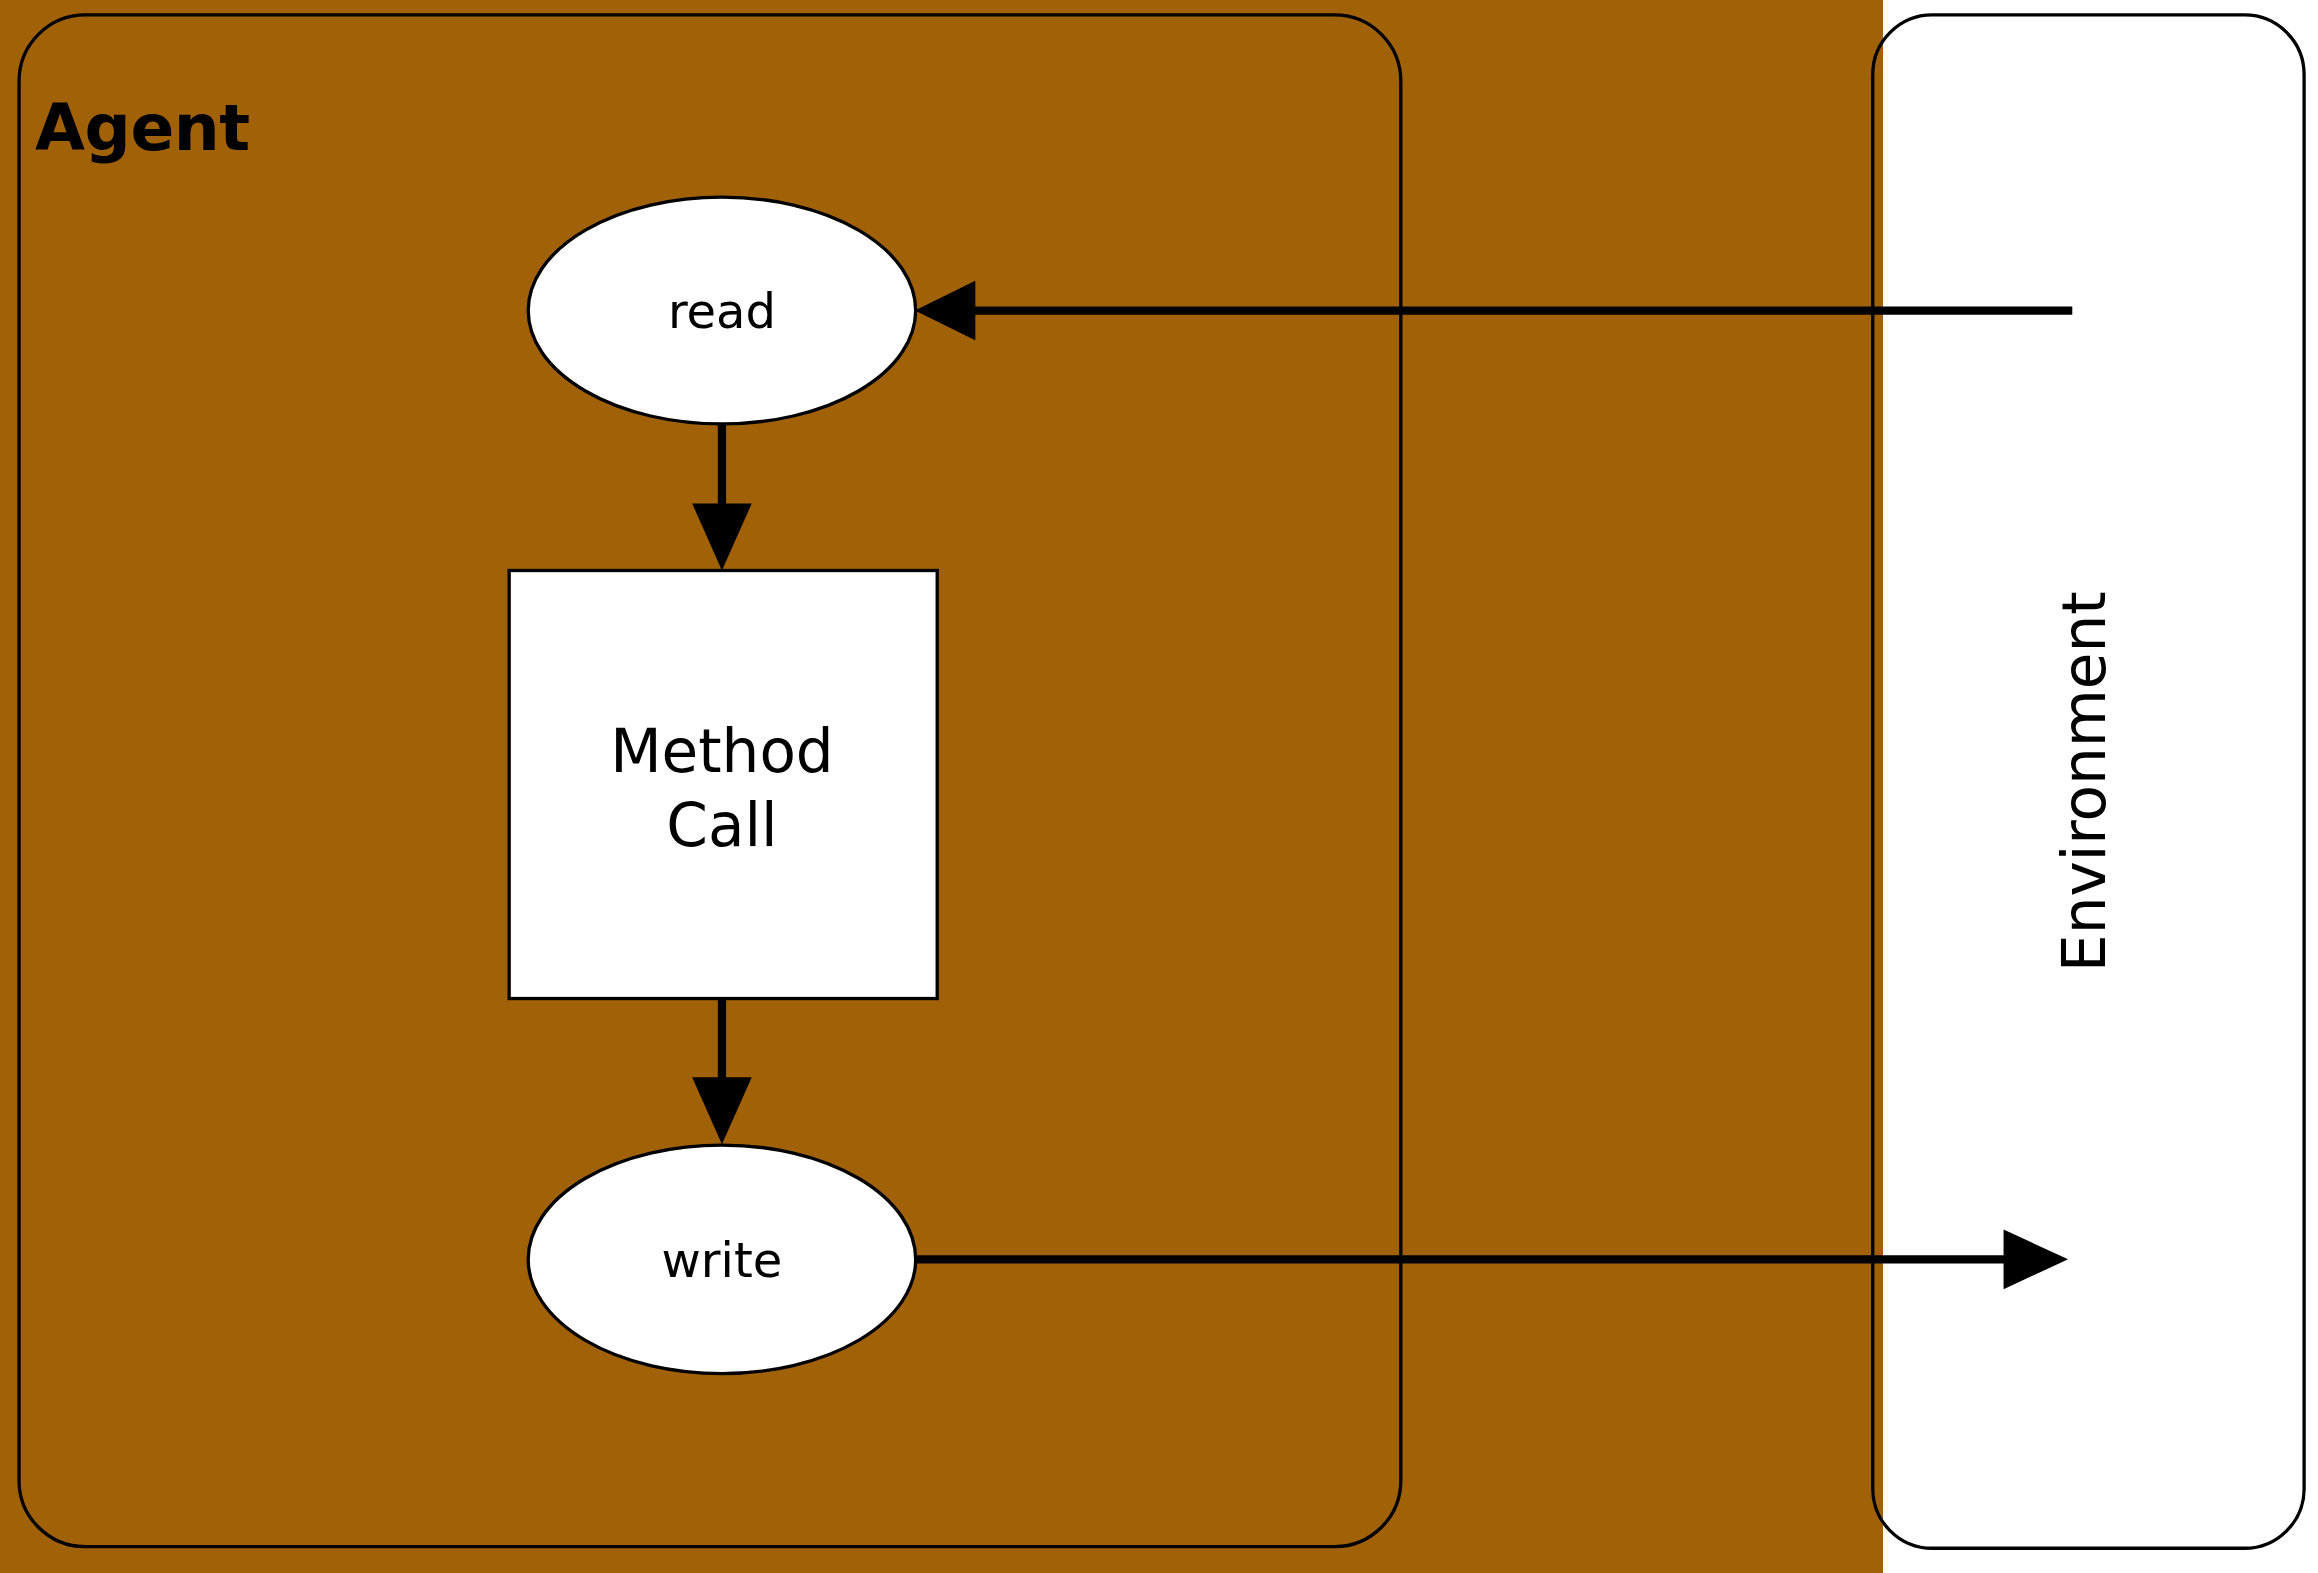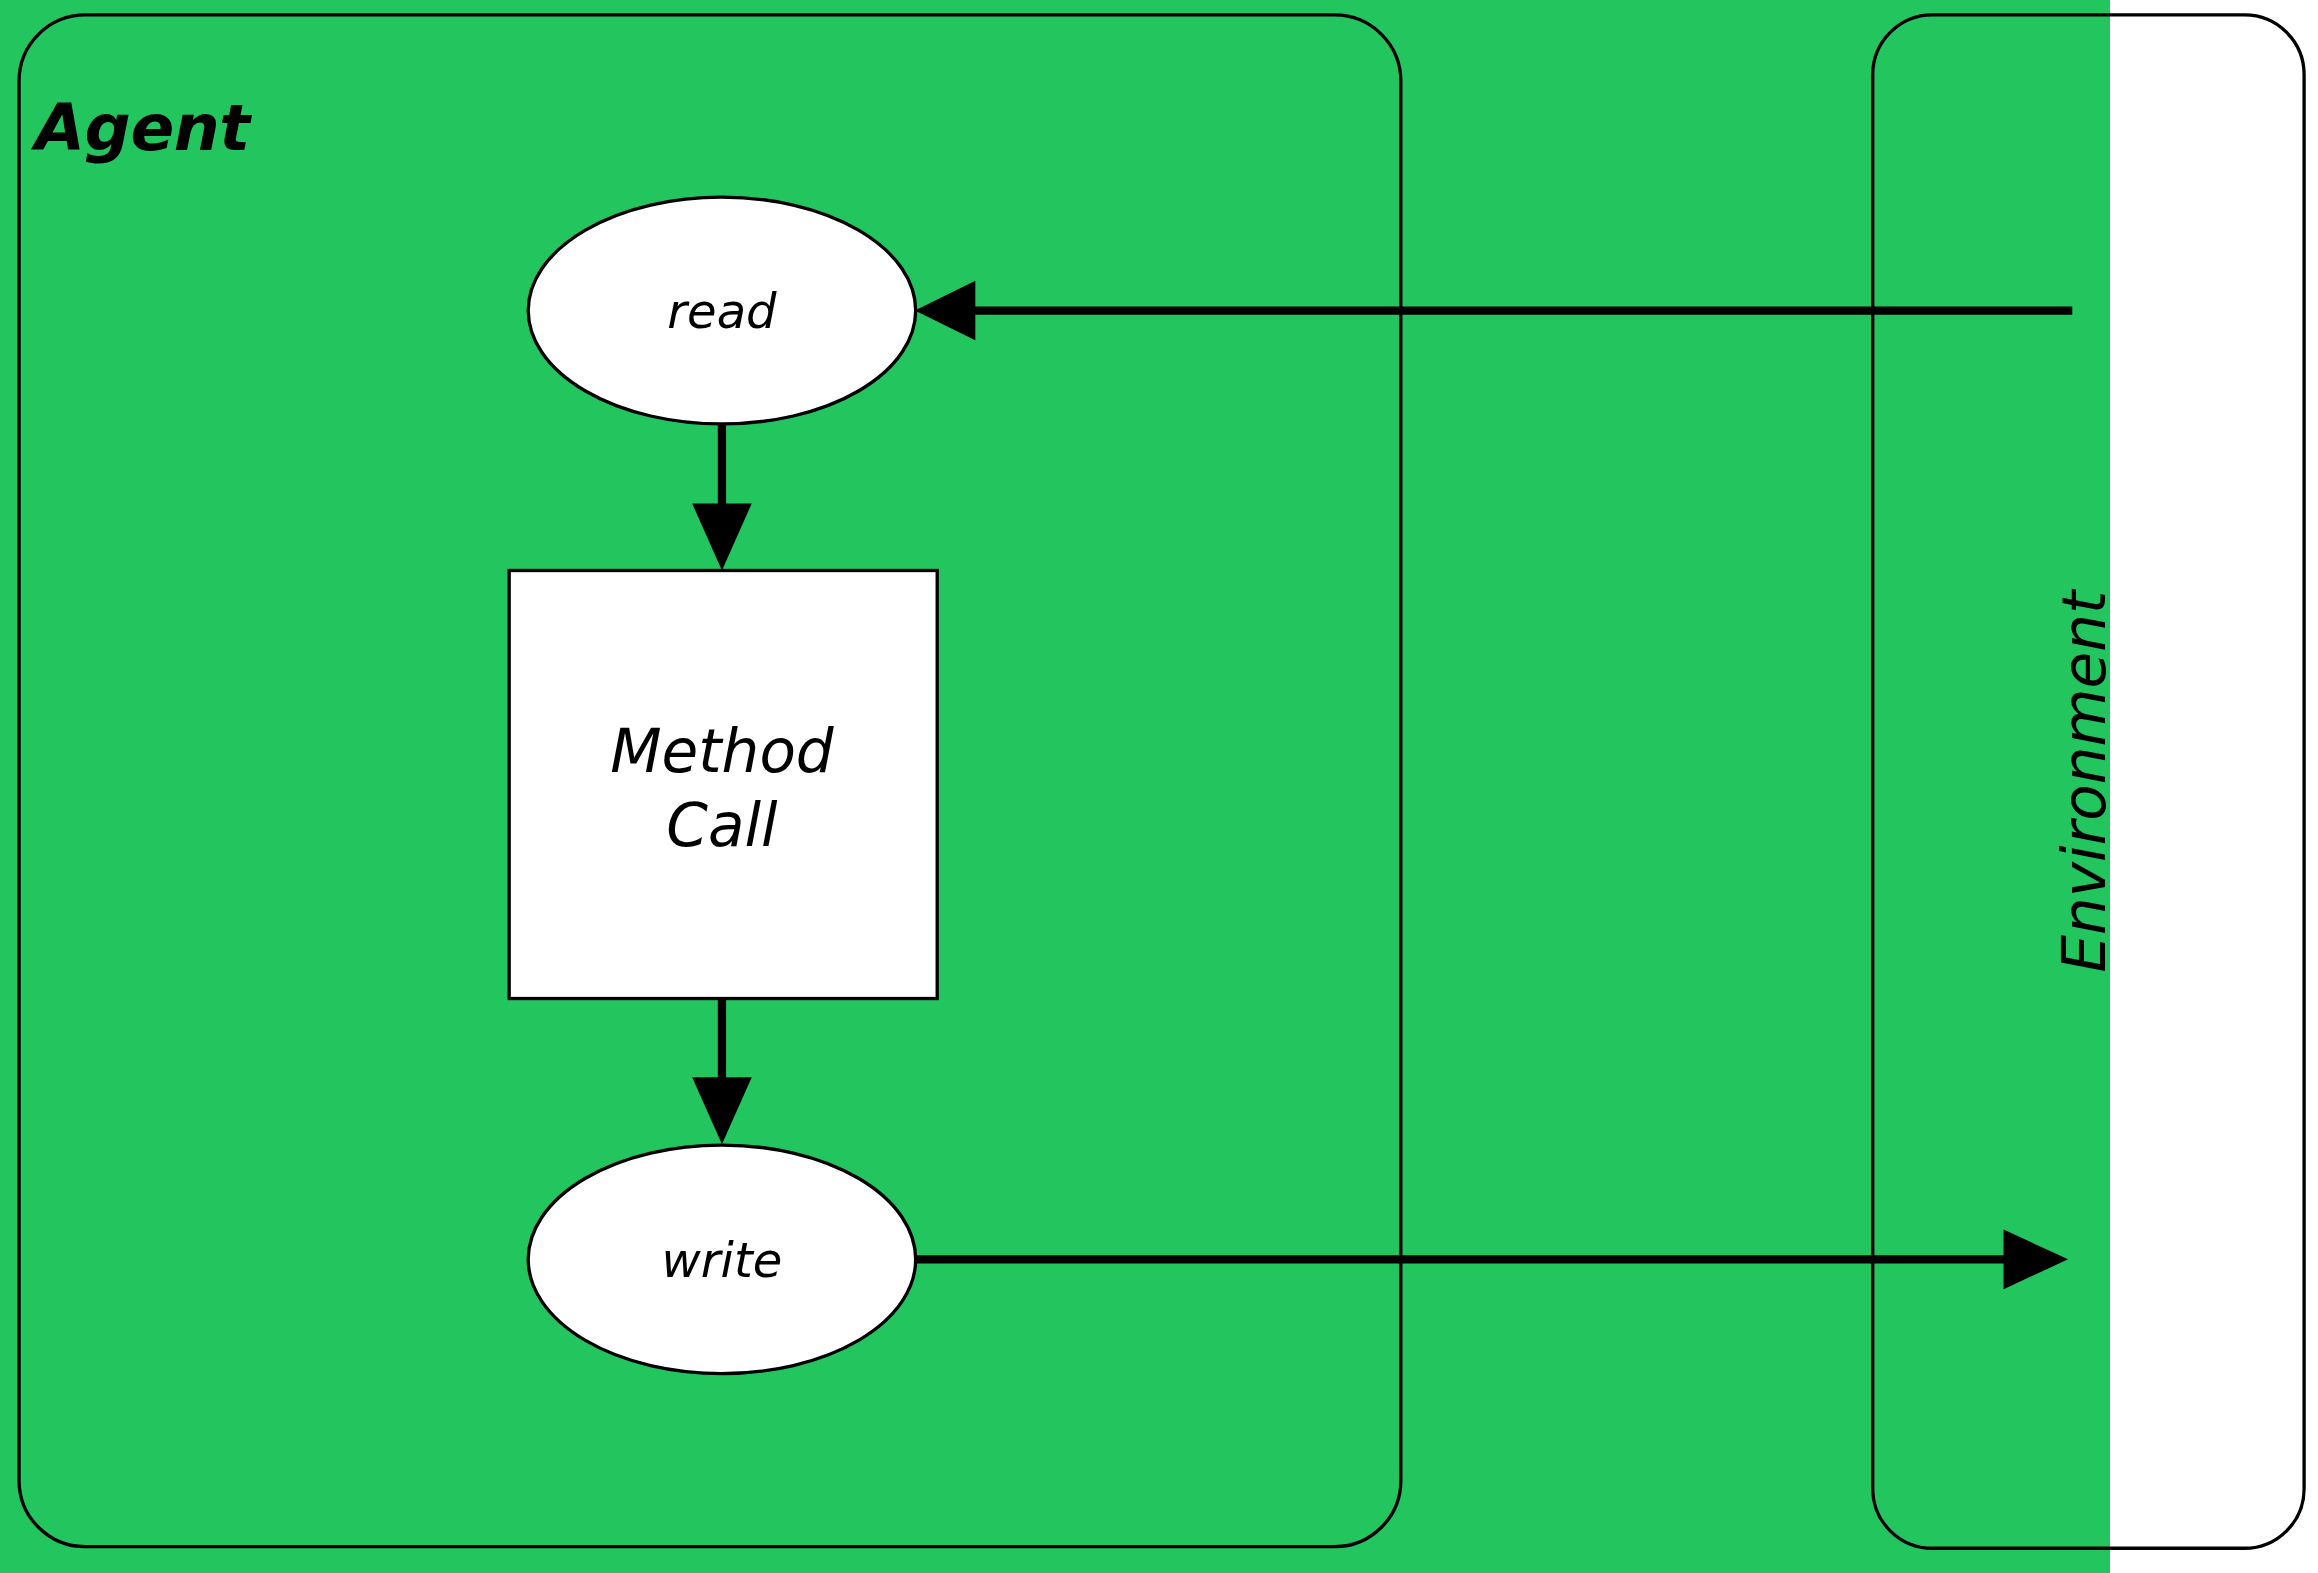--- a/index.html
+++ b/index.html
@@ -9,24 +9,23 @@
     background: #ffffff;
   }
   body {
     width: 2319px;
     height: 1574px;
     font-family: "DejaVu Sans", "Liberation Sans", sans-serif;
     overflow: hidden;
   }
   #diagram-root {
     position: relative;
-    width: 2110px;
+    width: 1883px;
     height: 1574px;
-    background: #22c55e;
-    font-style: italic;
+    background: #a16207;
   }
   svg.canvas {
     position: absolute;
     top: 0;
     left: 0;
     width: 2319px;
     height: 1574px;
     display: block;
   }
   .shape-stroke {

